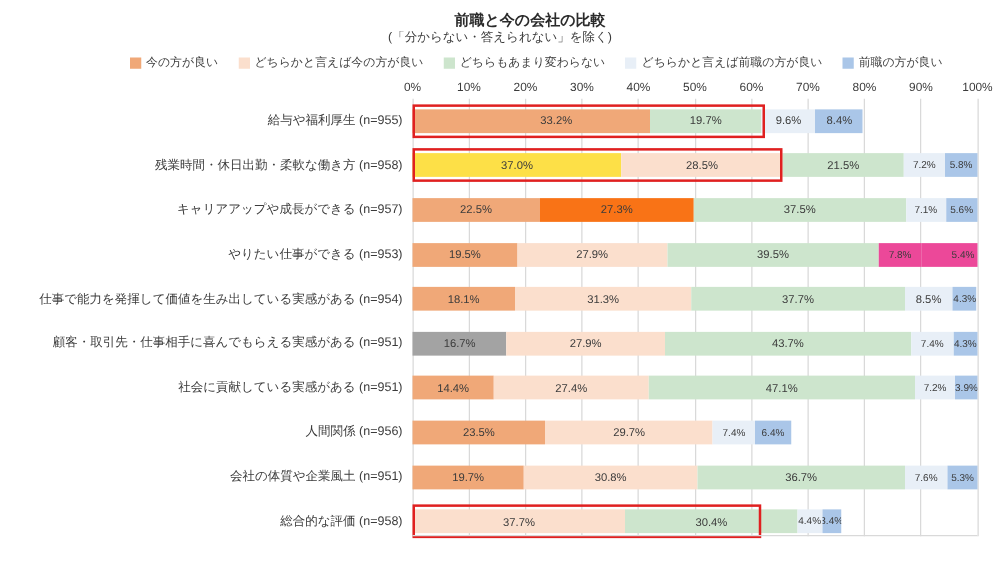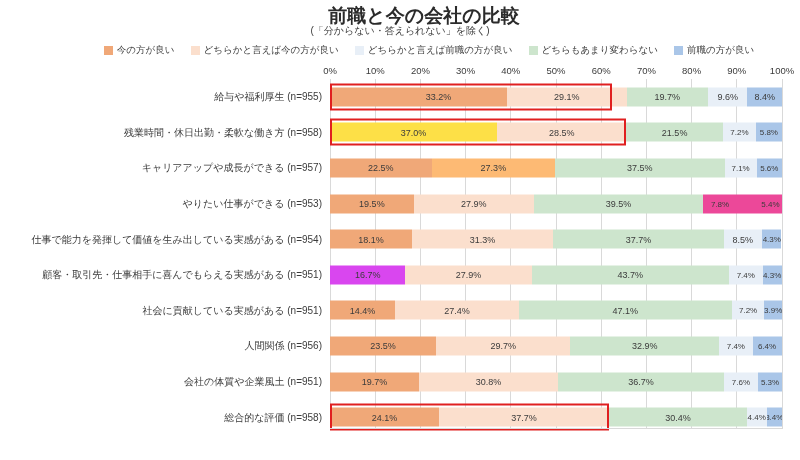--- a/index.html
+++ b/index.html
@@ -18,21 +18,21 @@
     position: relative;
     width: 800px;
     height: 460px;
     box-sizing: border-box;
   }
   .title-block {
     text-align: center;
     padding-top: 8px;
   }
   .chart-title {
-    font-size: 19px;
+    font-size: 12px;
     font-weight: bold;
     color: #2b2b2b;
     line-height: 16px;
     padding-left: 48px;
   }
   .chart-subtitle {
     font-size: 10px;
     color: #3b3b3b;
     line-height: 14px;
   }
@@ -171,26 +171,26 @@
   <div class="legend" id="legend">
       <div class="legend-item">
         <span class="legend-swatch" style="background: rgb(240, 168, 120);"></span>
         <span>今の方が良い</span>
       </div>
       <div class="legend-item">
         <span class="legend-swatch" style="background: rgb(251, 223, 205);"></span>
         <span>どちらかと言えば今の方が良い</span>
       </div>
       <div class="legend-item">
+        <span class="legend-swatch" style="background: rgb(205, 229, 205);"></span>
+        <span>どちらもあまり変わらない</span>
+      </div>
+      <div class="legend-item">
         <span class="legend-swatch" style="background: rgb(232, 239, 247);"></span>
         <span>どちらかと言えば前職の方が良い</span>
-      </div>
-      <div class="legend-item">
-        <span class="legend-swatch" style="background: rgb(205, 229, 205);"></span>
-        <span>どちらもあまり変わらない</span>
       </div>
       <div class="legend-item">
         <span class="legend-swatch" style="background: rgb(170, 198, 232);"></span>
         <span>前職の方が良い</span>
       </div>
     </div>
 
   <div class="plot-area">
     <div class="axis-labels" id="axis-labels">
         <div class="axis-tick-label" style="left: 0%;">0%</div>
@@ -219,23 +219,20 @@
         <div class="gridline" style="left: calc(100% - 0.5px);"></div>
       </div>
     <div class="rows" id="rows">
         <div class="row">
           <div class="row-label">給与や福利厚生 (n=955)</div>
           <div class="bar-wrap">
             <div class="bar">
               <div class="seg" style="width: 33.2%; background: rgb(240, 168, 120); padding-left: 40px;">
                 <span>33.2%</span>
               </div>
-              <div class="seg" style="width: 29.1%; background: rgb(251, 223, 205);">
-                <span>29.1%</span>
-              </div>
               <div class="seg" style="width: 19.7%; background: rgb(205, 229, 205);">
                 <span>19.7%</span>
               </div>
               <div class="seg" style="width: 9.6%; background: rgb(232, 239, 247);">
                 <span>9.6%</span>
               </div>
               <div class="seg" style="width: 8.4%; background: rgb(170, 198, 232);">
                 <span>8.4%</span>
               </div>
             </div>
@@ -265,21 +262,21 @@
             <div class="highlight-box" style="left: 0%; width: 65.5%; border-color: rgb(224, 32, 32);"></div>
           </div>
         </div>
         <div class="row">
           <div class="row-label">キャリアアップや成長ができる (n=957)</div>
           <div class="bar-wrap">
             <div class="bar">
               <div class="seg" style="width: 22.5%; background: rgb(240, 168, 120);">
                 <span>22.5%</span>
               </div>
-              <div class="seg" style="width: 27.3%; background: #fdba74;">
+              <div class="seg" style="width: 27.3%; background: #f97316;">
                 <span>27.3%</span>
               </div>
               <div class="seg" style="width: 37.5%; background: rgb(205, 229, 205);">
                 <span>37.5%</span>
               </div>
               <div class="seg small-label" style="width: 7.1%; background: rgb(232, 239, 247);">
                 <span>7.1%</span>
               </div>
               <div class="seg small-label" style="width: 5.6%; background: rgb(170, 198, 232);">
                 <span>5.6%</span>
@@ -328,21 +325,21 @@
               <div class="seg small-label" style="width: 4.3%; background: rgb(170, 198, 232);">
                 <span>4.3%</span>
               </div>
             </div>
           </div>
         </div>
         <div class="row">
           <div class="row-label">顧客・取引先・仕事相手に喜んでもらえる実感がある (n=951)</div>
           <div class="bar-wrap">
             <div class="bar">
-              <div class="seg" style="width: 16.7%; background: #d946ef;">
+              <div class="seg" style="width: 16.7%; background: #a3a3a3;">
                 <span>16.7%</span>
               </div>
               <div class="seg" style="width: 27.9%; background: rgb(251, 223, 205);">
                 <span>27.9%</span>
               </div>
               <div class="seg" style="width: 43.7%; background: rgb(205, 229, 205);">
                 <span>43.7%</span>
               </div>
               <div class="seg small-label" style="width: 7.4%; background: rgb(232, 239, 247);">
                 <span>7.4%</span>
@@ -378,23 +375,20 @@
         <div class="row">
           <div class="row-label">人間関係 (n=956)</div>
           <div class="bar-wrap">
             <div class="bar">
               <div class="seg" style="width: 23.5%; background: rgb(240, 168, 120);">
                 <span>23.5%</span>
               </div>
               <div class="seg" style="width: 29.7%; background: rgb(251, 223, 205);">
                 <span>29.7%</span>
               </div>
-              <div class="seg" style="width: 32.9%; background: rgb(205, 229, 205);">
-                <span>32.9%</span>
-              </div>
               <div class="seg small-label" style="width: 7.4%; background: rgb(232, 239, 247);">
                 <span>7.4%</span>
               </div>
               <div class="seg small-label" style="width: 6.4%; background: rgb(170, 198, 232);">
                 <span>6.4%</span>
               </div>
             </div>
           </div>
         </div>
         <div class="row">
@@ -416,23 +410,20 @@
               <div class="seg small-label" style="width: 5.3%; background: rgb(170, 198, 232);">
                 <span>5.3%</span>
               </div>
             </div>
           </div>
         </div>
         <div class="row">
           <div class="row-label">総合的な評価 (n=958)</div>
           <div class="bar-wrap">
             <div class="bar">
-              <div class="seg" style="width: 24.1%; background: rgb(240, 168, 120);">
-                <span>24.1%</span>
-              </div>
               <div class="seg" style="width: 37.7%; background: rgb(251, 223, 205);">
                 <span>37.7%</span>
               </div>
               <div class="seg" style="width: 30.4%; background: rgb(205, 229, 205);">
                 <span>30.4%</span>
               </div>
               <div class="seg small-label" style="width: 4.4%; background: rgb(232, 239, 247);">
                 <span>4.4%</span>
               </div>
               <div class="seg small-label" style="width: 3.4%; background: rgb(170, 198, 232);">

